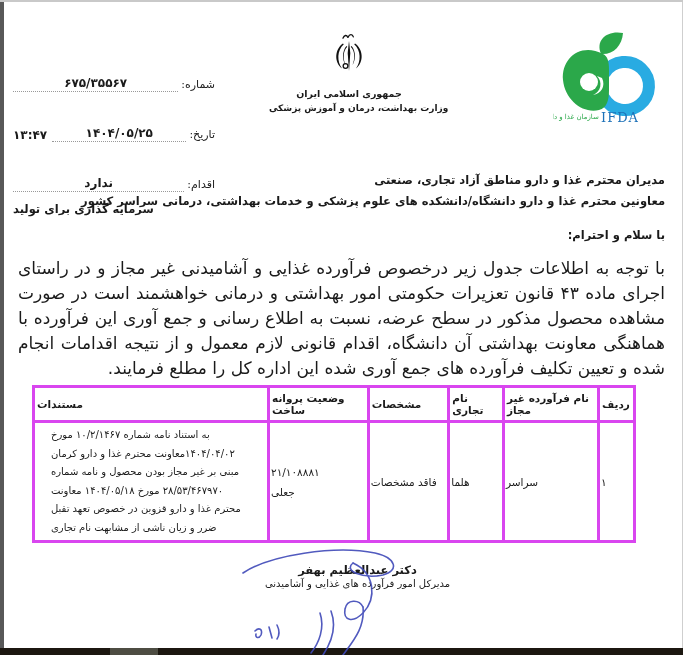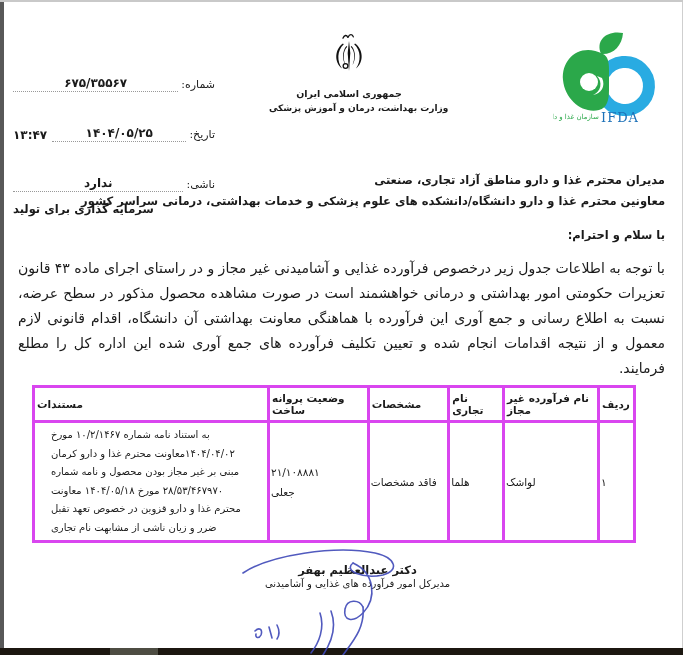--- a/index.html
+++ b/index.html
@@ -32,21 +32,21 @@
 
   
   .ifda{position:absolute;top:30px;right:18px;width:112px;height:105px;}
   .ifda svg{width:112px;height:105px;display:block;}
 
   
   .content{position:absolute;top:170px;right:18px;left:18px;direction:rtl;text-align:right;}
   .recipient{font-weight:bold;font-size:11.5px;line-height:21px;}
   .subject{font-weight:bold;font-size:11.5px;line-height:21px;margin-top:16px;}
   .salutation{font-weight:bold;font-size:11.5px;line-height:21px;margin-top:13px;}
-  .body-text{font-size:14px;line-height:25px;margin:10px 0 0 0;text-align:justify;}
+  .body-text{font-size:17px;line-height:25px;margin:10px 0 0 0;text-align:justify;}
 
   table.notice{border-collapse:collapse;width:604px;margin-right:29px;margin-top:4px;
                font-size:10.5px;table-layout:fixed;}
   table.notice th,table.notice td{border:3px solid #d946ef;text-align:left;vertical-align:middle;}
   table.notice th{font-weight:bold;padding:4px 2px;}
   td.docs{font-size:10px;line-height:18.5px;padding:3px 16px;font-weight:normal;}
   td.license{line-height:20px;}
   .col-row{width:6%;} .col-product{width:15.8%;} .col-brand{width:9.1%;}
   .col-specs{width:13.4%;} .col-license{width:16.6%;} .col-docs{width:39.1%;}
 
@@ -72,21 +72,21 @@
     <div class="meta-row">
       <span class="meta-label">شماره:</span>
       <span class="meta-line">۶۷۵/۳۵۵۶۷</span>
     </div>
     <div class="meta-row">
       <span class="meta-label">تاریخ:</span>
       <span class="meta-line">۱۴۰۴/۰۵/۲۵</span>
       <span class="meta-time">۱۳:۴۷</span>
     </div>
     <div class="meta-row">
-      <span class="meta-label">ناشی:</span>
+      <span class="meta-label">اقدام:</span>
       <span class="meta-line">ندارد</span>
     </div>
     <div class="meta-slogan">سرمایه گذاری برای تولید</div>
   </div>
 
   <div class="emblem">
     <svg viewBox="0 0 100 120" aria-hidden="true">
       <path d="M36,12 C39,4 45,4 47,10 M48,10 C51,2 58,2 60,9" fill="none" stroke="#111" stroke-width="3" stroke-linecap="round"></path>
       <path d="M36,24 C18,36 14,66 34,82 C22,66 22,40 38,26 Z" fill="#111"></path>
       <path d="M64,24 C82,36 86,66 66,82 C78,66 78,40 62,26 Z" fill="#111"></path>
@@ -132,21 +132,21 @@
           <th>نام فرآورده غیر مجاز</th>
           <th>نام تجاری</th>
           <th>مشخصات</th>
           <th>وضعیت پروانه ساخت</th>
           <th>مستندات</th>
         </tr>
       </thead>
       <tbody>
         <tr>
           <td>۱</td>
-          <td>لواشک</td>
+          <td>سراسر</td>
           <td>هلما</td>
           <td>فاقد مشخصات</td>
           <td class="license">
             <div>۲۱/۱۰۸۸۸۱</div>
             <div>جعلی</div>
           </td>
           <td class="docs">به استناد نامه شماره ۱۰/۲/۱۴۶۷ مورخ ۱۴۰۴/۰۴/۰۲معاونت محترم غذا و دارو کرمان مبنی بر غیر مجاز بودن محصول و نامه شماره ۲۸/۵۳/۴۶۷۹۷۰ مورخ ۱۴۰۴/۰۵/۱۸ معاونت محترم غذا و دارو قزوین در خصوص تعهد تقبل ضرر و زیان ناشی از مشابهت نام تجاری</td>
         </tr>
       </tbody>
     </table>

